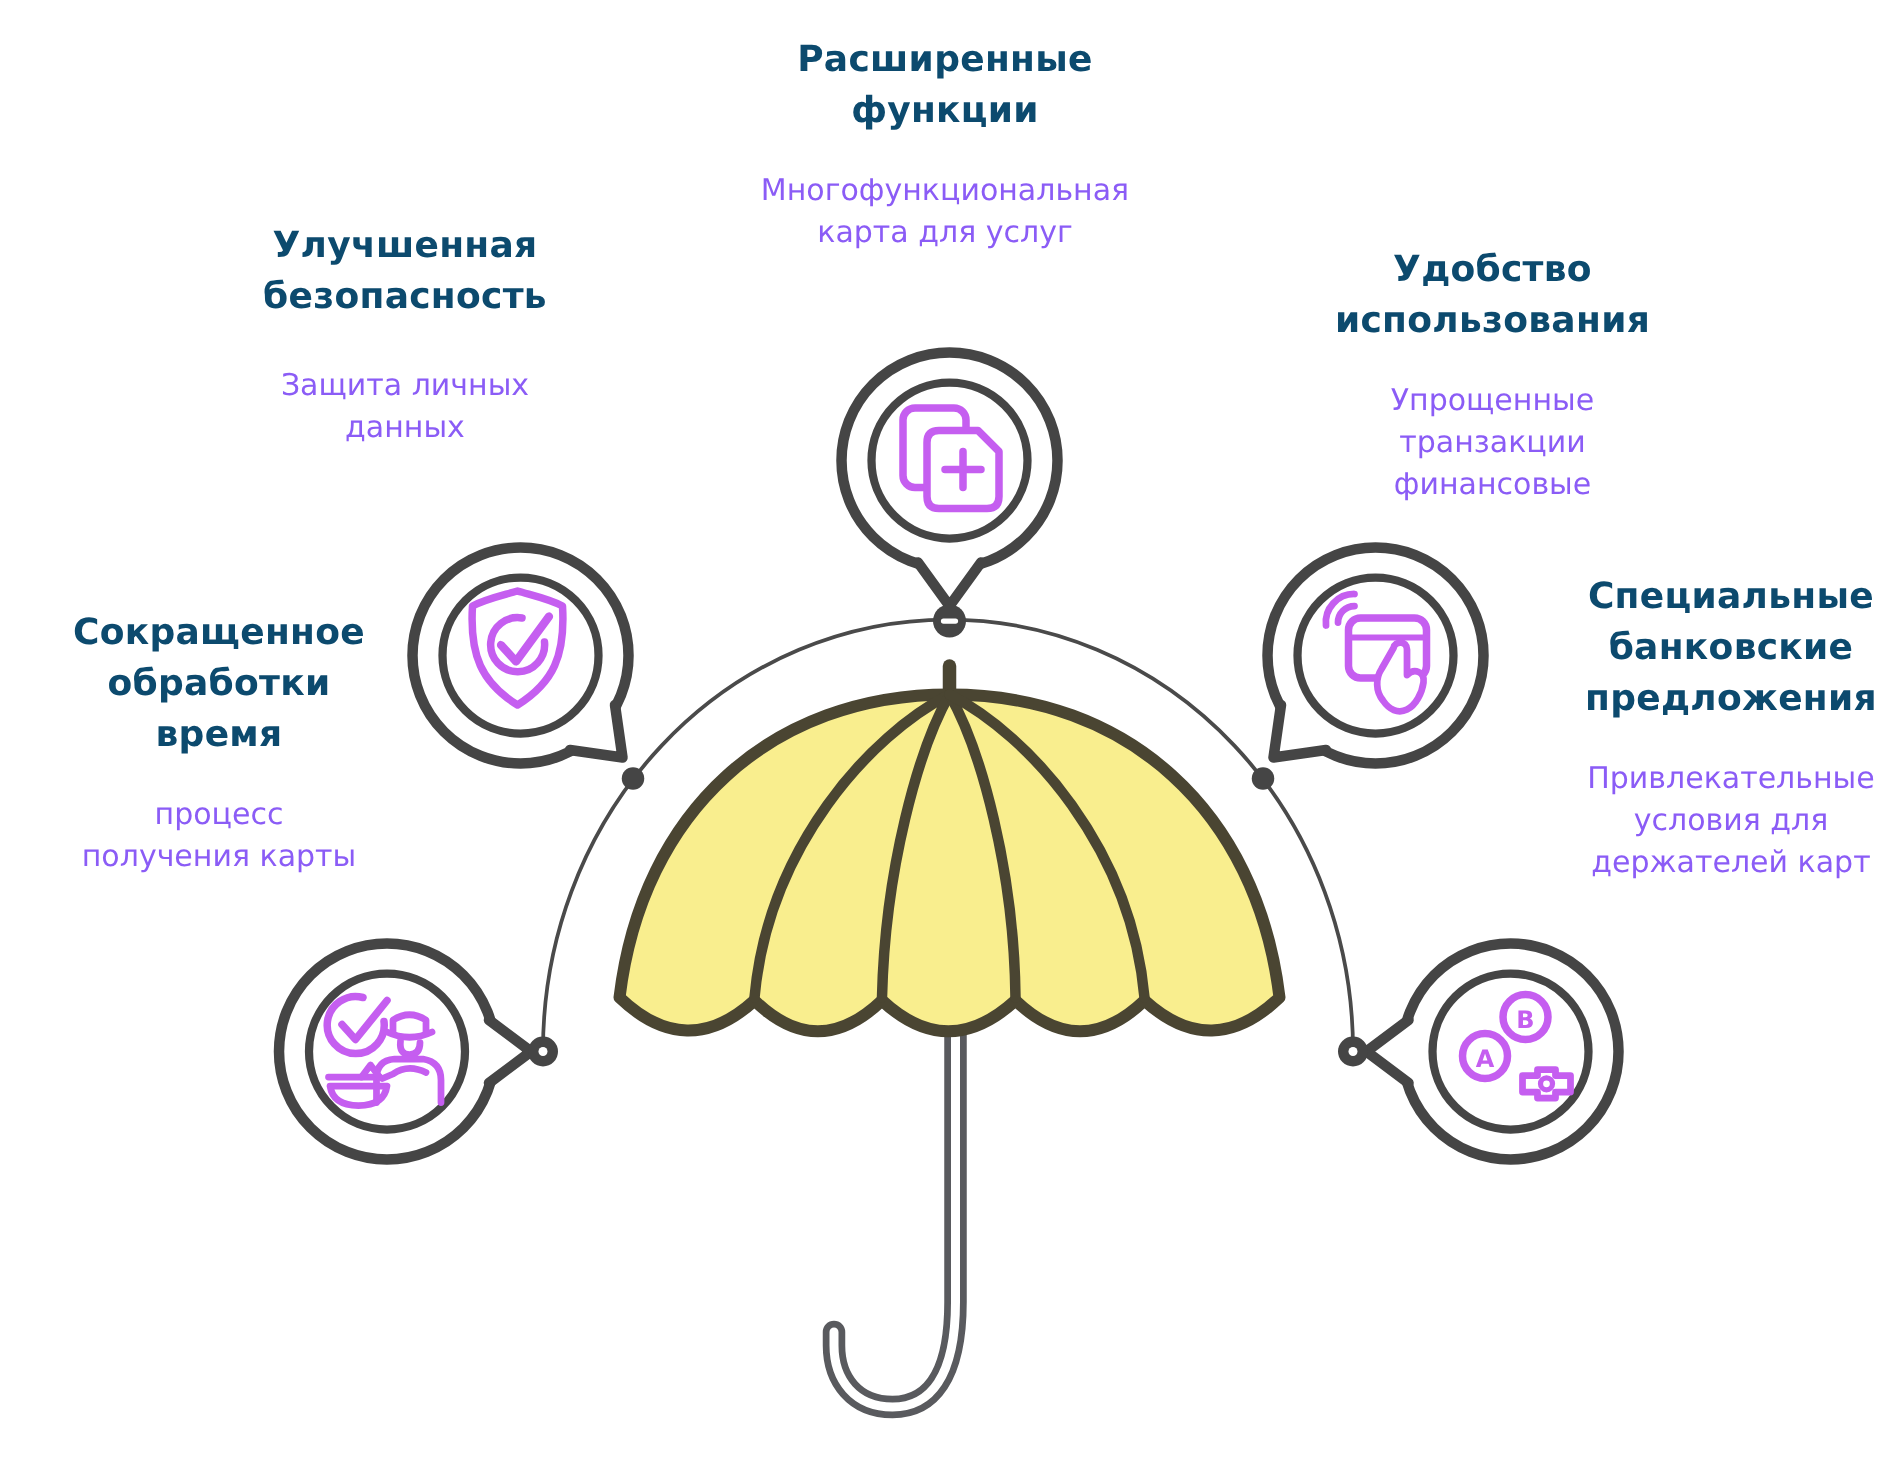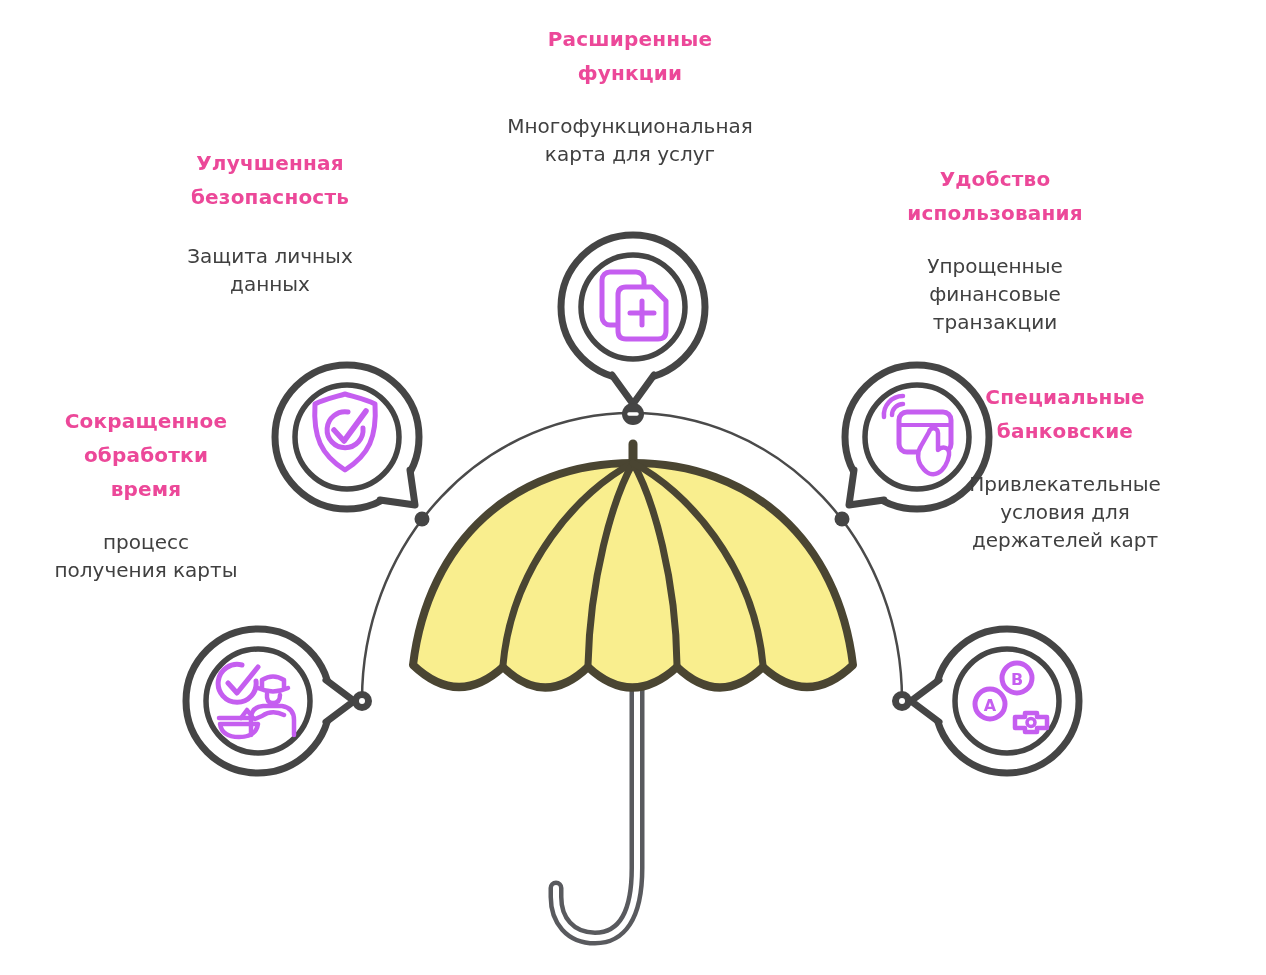--- a/index.html
+++ b/index.html
@@ -1,27 +1,27 @@
 <!DOCTYPE html>
 <html><head>
 <meta charset="utf-8">
 <style>
   html,body{margin:0;padding:0;background:#fff;}
   .stage{position:relative;width:1266px;height:975px;background:#ffffff;overflow:hidden;
          font-family:"DejaVu Sans",sans-serif;}
   .layer{position:absolute;left:0;top:0;}
   .feature{position:absolute;text-align:center;transform:translateX(-50%);white-space:nowrap;}
-  .feature .title{font-weight:700;font-size:20px;line-height:34px;color:#ec4899;letter-spacing:.2px;}
-  .feature .desc{font-size:20px;line-height:28px;color:#404040;margin-top:22px;}
+  .feature .title{font-weight:700;font-size:24px;line-height:34px;color:#0c4a6e;letter-spacing:.2px;}
+  .feature .desc{font-size:20px;line-height:28px;color:#8b5cf6;margin-top:22px;}
   #f-top{left:630px;top:22px;}
   #f-ul{left:270px;top:146px;}
   #f-ul .desc{margin-top:28px;}
   #f-ur{left:995px;top:146px;margin-top:16px;}
   #f-ml{left:146px;top:404px;}
-  #f-mr{left:1065px;top:380px;}
+  #f-mr{left:1154px;top:380px;}
 </style>
 </head>
 <body>
 
 <div class="stage">
 
   <svg class="layer" width="1266" height="975" viewBox="0 0 1266 975">
 
     <path d="M362,700 A270 287 0 0 1 902,700" fill="none" stroke="#4a4a4a" stroke-width="2.5"></path>
 
@@ -145,41 +145,42 @@
     </div>
   </div>
 
   <div class="feature" id="f-ur">
     <div class="title">
       <div>Удобство</div>
       <div>использования</div>
     </div>
     <div class="desc">
       <div>Упрощенные</div>
+      <div>транзакции</div>
       <div>финансовые</div>
-      <div>транзакции</div>
     </div>
   </div>
 
   <div class="feature" id="f-ml">
     <div class="title">
       <div>Сокращенное</div>
       <div>обработки</div>
       <div>время</div>
     </div>
     <div class="desc">
       <div>процесс</div>
       <div>получения карты</div>
     </div>
   </div>
 
   <div class="feature" id="f-mr">
     <div class="title">
       <div>Специальные</div>
       <div>банковские</div>
+      <div>предложения</div>
     </div>
     <div class="desc">
       <div>Привлекательные</div>
       <div>условия для</div>
       <div>держателей карт</div>
     </div>
   </div>
 
 </div>
 

